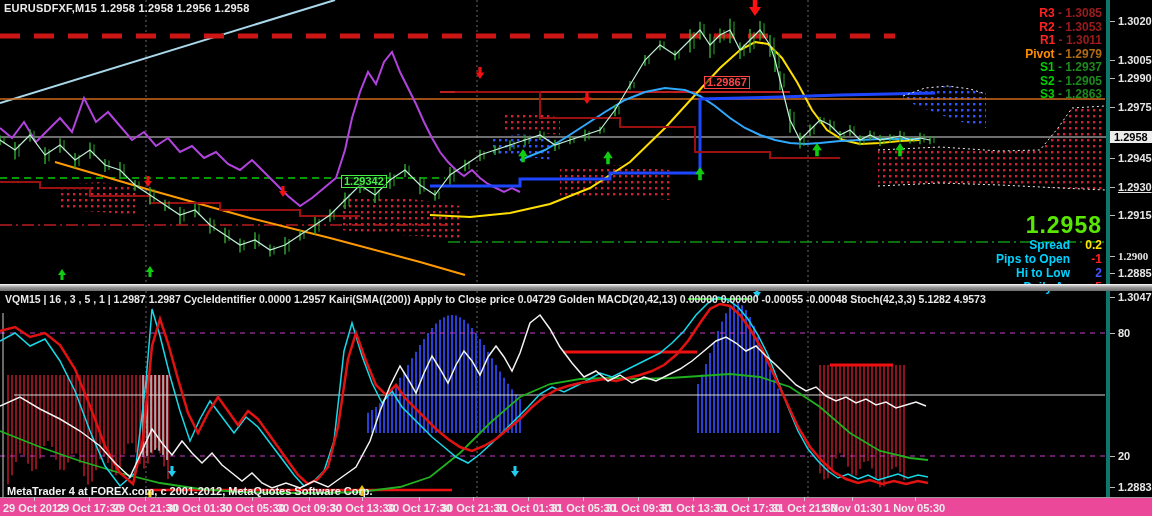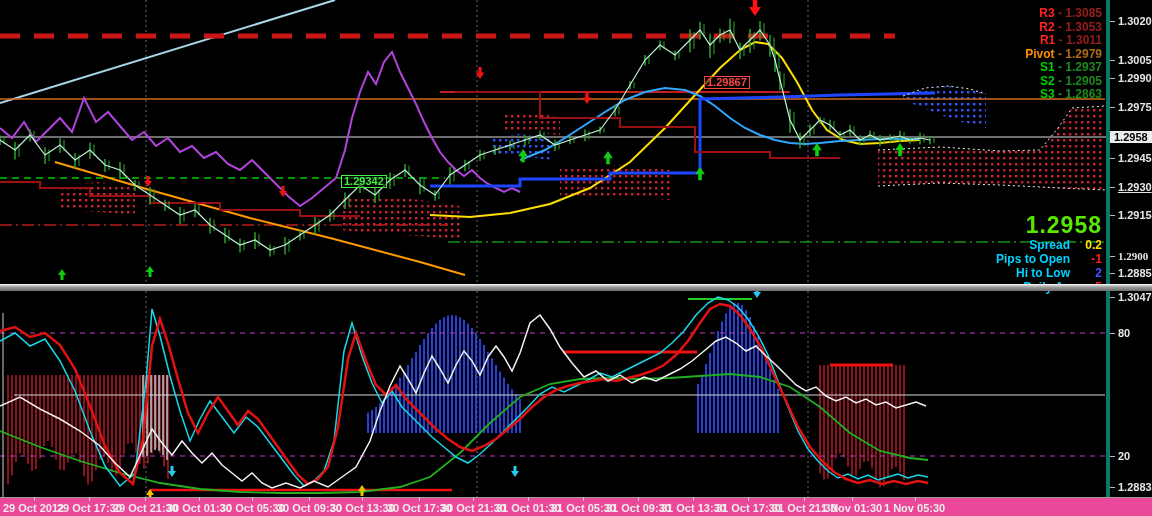--- a/index.html
+++ b/index.html
@@ -224,20 +224,21 @@
       <path d="M755 16 l-6 -9 h3.75 v-7.5 h4.5 v7.5 h3.75 Z" fill="#ff1111"></path>
       <path d="M62 269 l-4 6 h2.5 v5 h3 v-5 h2.5 Z" fill="#11cc11"></path>
       <path d="M150 266 l-4 6 h2.5 v5 h3 v-5 h2.5 Z" fill="#11cc11"></path>
       <path d="M523 149 l-4.8 7.199999999999999 h3 v6 h3.5999999999999996 v-6 h3 Z" fill="#11cc11"></path>
       <path d="M608 151 l-4.8 7.199999999999999 h3 v6 h3.5999999999999996 v-6 h3 Z" fill="#11cc11"></path>
       <path d="M700 167 l-4.8 7.199999999999999 h3 v6 h3.5999999999999996 v-6 h3 Z" fill="#11cc11"></path>
       <path d="M817 143 l-4.8 7.199999999999999 h3 v6 h3.5999999999999996 v-6 h3 Z" fill="#11cc11"></path>
       <path d="M900 143 l-4.8 7.199999999999999 h3 v6 h3.5999999999999996 v-6 h3 Z" fill="#11cc11"></path>
     </svg>
 
+  <div id="ohlc" class="abs">EURUSDFXF,M15  1.2958 1.2958 1.2956 1.2958</div>
 
   <div id="pivots" class="abs">
       <div class="pivrow"><span style="color: rgb(255, 34, 34);">R3</span><span style="color: rgb(155, 28, 28);"> - 1.3085</span></div>
       <div class="pivrow"><span style="color: rgb(255, 34, 34);">R2</span><span style="color: rgb(155, 28, 28);"> - 1.3053</span></div>
       <div class="pivrow"><span style="color: rgb(255, 34, 34);">R1</span><span style="color: rgb(155, 28, 28);"> - 1.3011</span></div>
       <div class="pivrow"><span style="color: rgb(255, 140, 0);">Pivot</span><span style="color: rgb(176, 106, 20);"> - 1.2979</span></div>
       <div class="pivrow"><span style="color: rgb(0, 208, 0);">S1</span><span style="color: rgb(29, 138, 29);"> - 1.2937</span></div>
       <div class="pivrow"><span style="color: rgb(0, 208, 0);">S2</span><span style="color: rgb(29, 138, 29);"> - 1.2905</span></div>
       <div class="pivrow"><span style="color: rgb(0, 208, 0);">S3</span><span style="color: rgb(29, 138, 29);"> - 1.2863</span></div>
     </div>
@@ -417,21 +418,23 @@
       <polyline points="0,50 15,42 30,55 45,48 60,70 75,100 90,140 105,175 120,195 135,182 146,90 152,18 160,45 170,85 180,120 190,150 200,128 210,110 222,126 234,142 246,126 258,136 270,152 282,168 294,184 304,195 314,190 324,180 334,150 344,60 352,32 362,65 372,92 382,112 392,100 402,116 412,126 422,136 432,146 444,156 456,166 468,172 480,163 492,152 504,140 516,128 528,116 540,103 552,96 564,101 576,95 588,89 600,82 612,86 624,80 636,74 648,68 660,62 672,52 684,40 696,24 708,12 718,6 728,9 738,16 748,28 758,44 768,64 778,90 788,116 798,140 808,158 818,170 828,180 838,187 848,183 858,188 868,184 878,189 888,186 898,183 908,187 918,184 928,186" fill="none" stroke="#18d8e8" stroke-width="1.5"></polyline>
       <polyline points="0,40 15,36 30,46 45,42 60,54 75,78 90,115 105,155 120,182 133,193 143,148 152,55 160,28 168,52 178,88 188,122 198,142 208,122 218,106 228,120 238,134 248,120 258,128 268,142 278,156 288,170 298,184 308,193 318,188 328,176 338,136 348,68 356,42 366,70 376,94 386,104 396,94 406,108 416,118 426,128 436,138 448,148 460,156 472,160 484,155 496,148 508,138 520,128 532,116 544,106 556,99 568,95 580,92 592,90 604,88 616,90 628,87 640,84 652,80 664,74 676,64 688,50 700,32 710,18 720,13 730,15 740,24 750,38 762,58 774,84 786,110 798,136 810,156 822,170 834,181 846,188 858,192 870,189 882,193 894,190 906,193 918,190 928,192" fill="none" stroke="#e01212" stroke-width="2.5"></polyline>
       <polyline points="0,115 20,106 40,118 60,128 80,140 100,155 115,172 130,186 142,160 152,138 162,152 172,164 182,150 192,162 202,172 212,162 222,174 232,182 242,190 252,182 262,192 272,197 286,192 300,197 314,190 328,196 342,186 356,176 370,150 380,120 390,95 400,75 408,88 416,102 424,82 432,65 440,78 448,92 456,74 464,60 472,70 480,84 488,66 496,55 504,66 512,80 520,62 530,32 540,24 550,38 560,56 572,72 584,86 596,80 608,90 620,84 632,92 644,86 656,90 668,84 680,78 692,70 704,60 716,50 726,46 736,52 746,60 756,55 766,65 776,74 786,84 796,94 806,100 816,96 826,105 836,110 846,106 856,112 866,108 876,114 886,111 896,117 906,114 916,111 926,115" fill="none" stroke="#f2f2f2" stroke-width="1.5"></polyline>
       <path d="M757 7 l-4 -6 h2.5 v-5 h3 v5 h2.5 Z" fill="#22ccee"></path>
       <path d="M172 186 l-4 -6 h2.5 v-5 h3 v5 h2.5 Z" fill="#22ccee"></path>
       <path d="M515 186 l-4 -6 h2.5 v-5 h3 v5 h2.5 Z" fill="#22ccee"></path>
       <path d="M362 194 l-4 6 h2.5 v5 h3 v-5 h2.5 Z" fill="#f0c000"></path>
       <path d="M150 198 l-4 6 h2.5 v5 h3 v-5 h2.5 Z" fill="#f0c000"></path>
     </svg>
 
-
+  <div id="lowerhdr" class="abs">VQM15 |  16 , 3 , 5 , 1  |  1.2987 1.2987   CycleIdentifier 0.0000 1.2957   Kairi(SMA((200)) Apply to Close price 0.04729   Golden MACD(20,42,13) 0.00000 0.00000 -0.00055 -0.00048   Stoch(42,3,3) 5.1282 4.9573</div>
+
+  <div id="footer" class="abs">MetaTrader 4 at FOREX.com, c 2001-2012, MetaQuotes Software Corp.</div>
 
   <div id="timeaxis" class="abs">
       <div class="tlabel" style="left: 3px;"><i></i>29 Oct 2012</div>
       <div class="tlabel" style="left: 57px;"><i></i>29 Oct 17:30</div>
       <div class="tlabel" style="left: 113px;"><i></i>29 Oct 21:30</div>
       <div class="tlabel" style="left: 167px;"><i></i>30 Oct 01:30</div>
       <div class="tlabel" style="left: 220px;"><i></i>30 Oct 05:30</div>
       <div class="tlabel" style="left: 277px;"><i></i>30 Oct 09:30</div>
       <div class="tlabel" style="left: 330px;"><i></i>30 Oct 13:30</div>
       <div class="tlabel" style="left: 387px;"><i></i>30 Oct 17:30</div>

